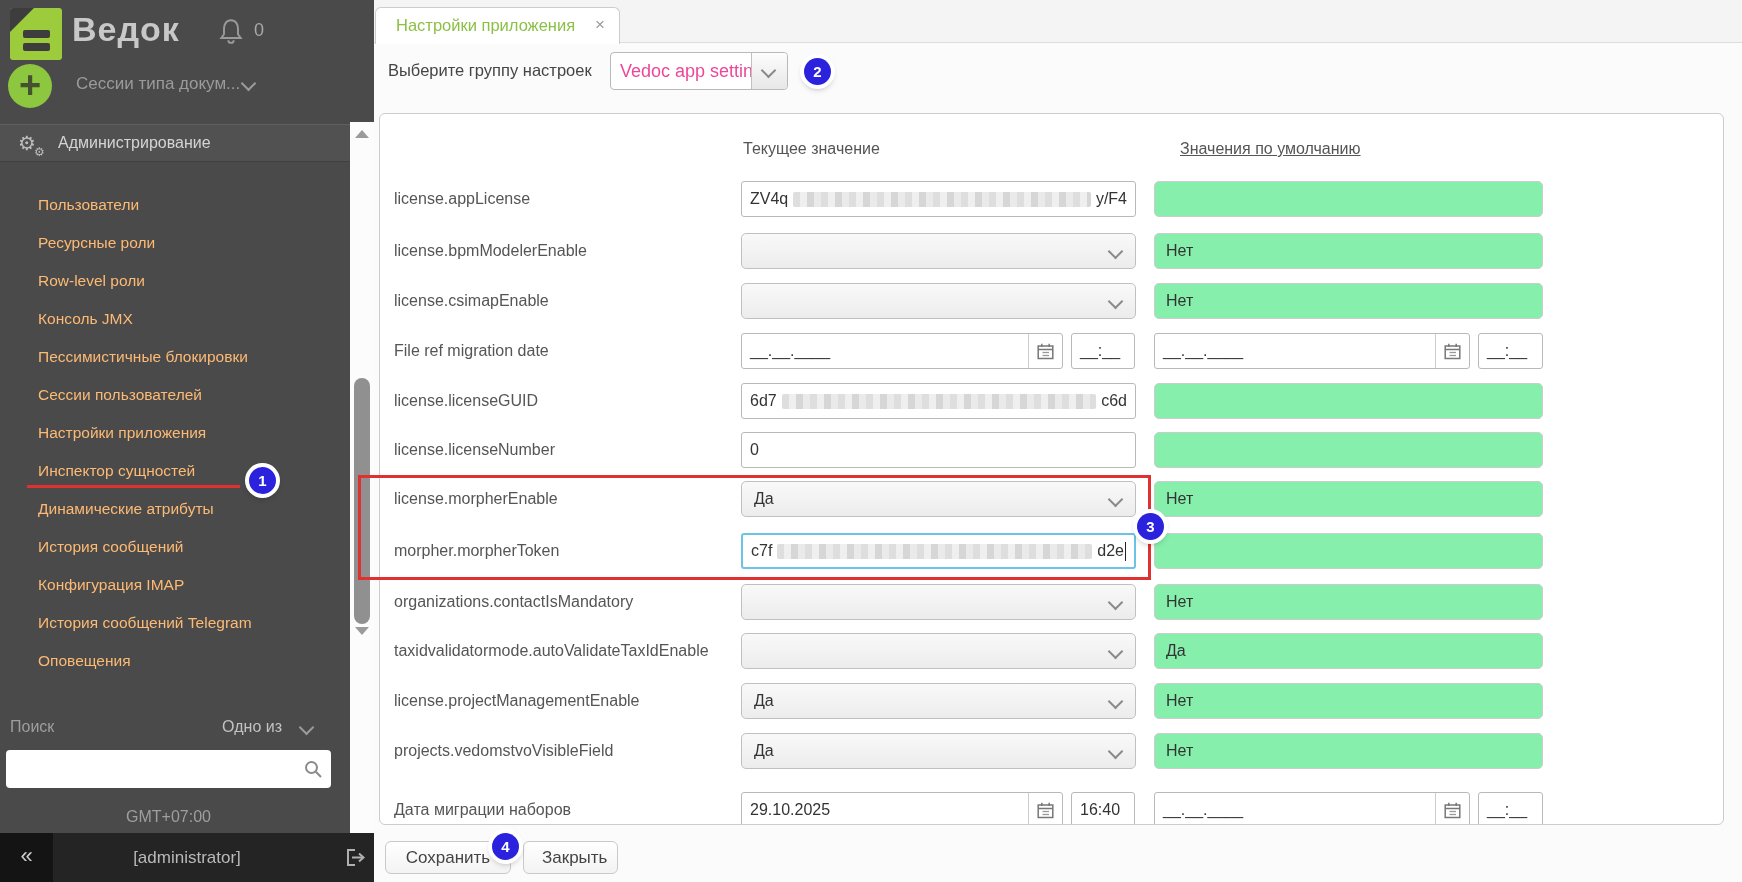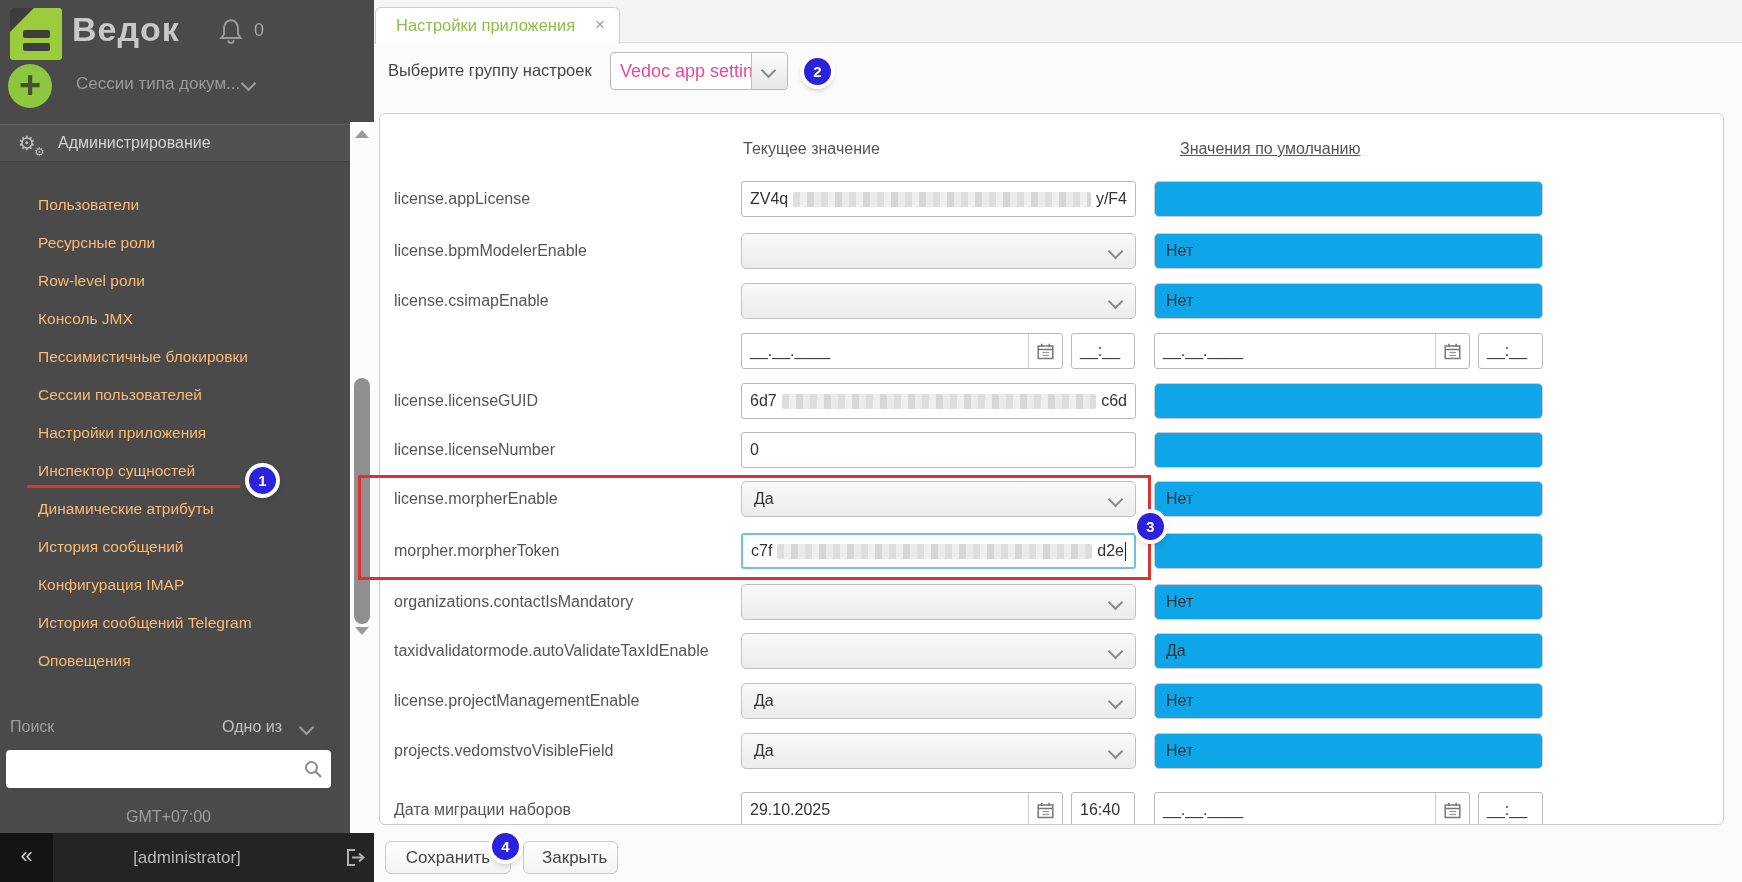--- a/index.html
+++ b/index.html
@@ -69,21 +69,21 @@
   .row{position:absolute;left:0;width:100%;height:24px;}
   .cell{position:absolute;top:0;height:36px;}
   .cell.lab{left:14px;width:340px;font-size:16px;color:#555;line-height:36px;white-space:nowrap;}
   .cell.cur{left:361px;width:395px;}
   .cell.def{left:774px;width:389px;}
 
   .selectbox{position:relative;width:100%;height:36px;box-sizing:border-box;background:linear-gradient(#f9f9f9,#ececec);border:1px solid #c0c0c0;border-radius:5px;display:flex;align-items:center;padding:0 34px 0 12px;font-size:16px;color:#333;cursor:pointer;}
   .selectbox .chev{position:absolute;right:14px;top:12px;border-color:#8a8a8a;}
   .tin{position:relative;width:100%;height:36px;box-sizing:border-box;background:#fff;border:1px solid #b9b9b9;border-radius:3px;display:flex;align-items:center;padding:0 8px;font-size:16px;color:#333;cursor:text;}
   .tin.focused{border:2px solid #6cc3e8;}
-  .defbox{width:100%;height:36px;box-sizing:border-box;background:#0ea5e9;border:1px solid #cccccc;border-radius:5px;display:flex;align-items:center;padding:0 11px;font-size:16px;color:#333;}
+  .defbox{width:100%;height:36px;box-sizing:border-box;background:#86efac;border:1px solid #cccccc;border-radius:5px;display:flex;align-items:center;padding:0 11px;font-size:16px;color:#333;}
   .masked-blur{flex:1;height:15px;margin:0 5px;border-radius:2px;background:repeating-linear-gradient(90deg,#dedede 0 7px,#efefef 7px 14px,#d6d6d6 14px 21px,#eaeaea 21px 28px);}
   .caret{width:1px;height:19px;background:#222;margin-left:1px;}
   .dtwrap{display:flex;align-items:flex-start;}
   .datebox{padding-right:38px;}
   .calbox{position:absolute;right:0;top:0;width:33px;height:34px;border-left:1px solid #ccc;display:flex;align-items:center;justify-content:center;cursor:pointer;}
   .timebox{justify-content:flex-start;flex:none;}
   .cur .datebox{width:322px;flex:none;box-sizing:border-box;}
   .cur .timebox{width:64px;margin-left:8px;}
   .def .datebox{width:316px;flex:none;box-sizing:border-box;}
   .def .timebox{width:65px;margin-left:8px;}
@@ -237,20 +237,21 @@
                 <span class="chev"></span>
               </div>
             </div>
             <div class="cell def">
               <div class="defbox">
                 <span>Нет</span>
               </div>
             </div>
           </div>
           <div class="row" style="top: 219px;">
+            <div class="cell lab">File ref migration date</div>
             <div class="cell cur">
               <div class="dtwrap">
                 <div class="tin datebox">
                   <span>__.__.____</span>
                   <span class="calbox">
                     <svg width="17" height="17" viewBox="0 0 17 17">
                       <rect x="1.2" y="3" width="14.6" height="12.5" fill="none" stroke="#777" stroke-width="1.5"></rect>
                       <line x1="1.2" y1="6.5" x2="15.8" y2="6.5" stroke="#777" stroke-width="1.5"></line>
                       <line x1="4.8" y1="0.8" x2="4.8" y2="4" stroke="#777" stroke-width="1.5"></line>
                       <line x1="12.2" y1="0.8" x2="12.2" y2="4" stroke="#777" stroke-width="1.5"></line>

